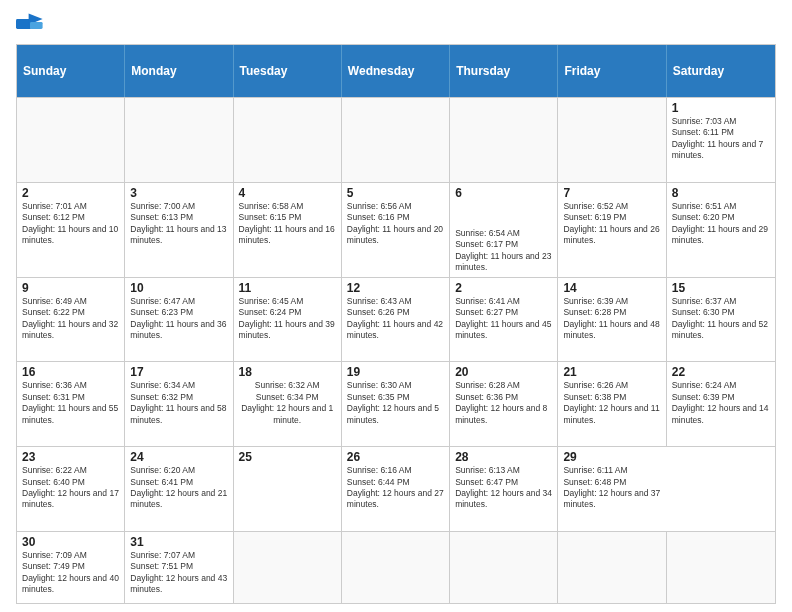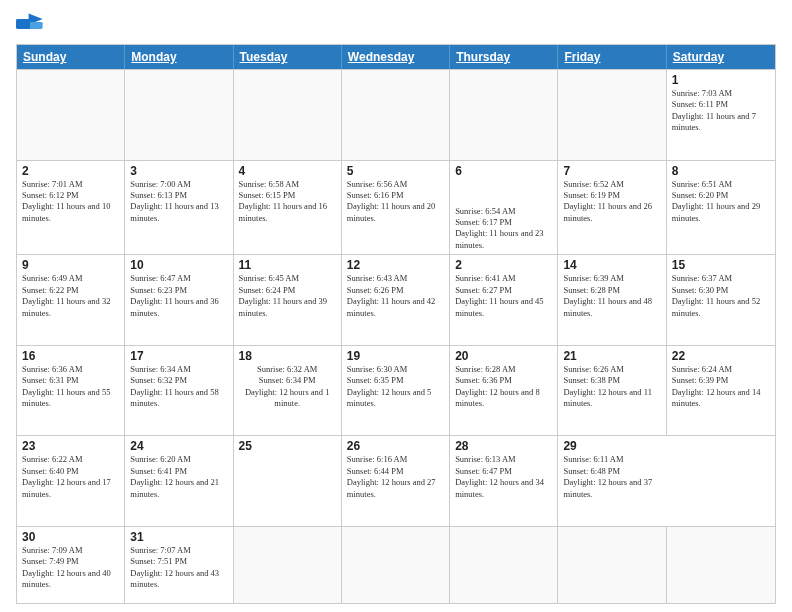--- a/index.html
+++ b/index.html
@@ -55,24 +55,23 @@
     }
     .cal-header {
       display: grid;
       grid-template-columns: repeat(7, 1fr);
       background: #2a7abf;
     }
     .cal-header-cell {
       color: #fff;
       font-size: 12px;
       font-weight: bold;
-      padding: 5px 6px;
+      padding: 19px 6px;
       border-right: 1px solid #5499cc;
       text-align: left;
-      text-decoration: underline;
     }
     .cal-header-cell:last-child { border-right: none; }
     .cal-body {
       flex: 1;
       display: flex;
       flex-direction: column;
     }
     .cal-row {
       display: grid;
       grid-template-columns: repeat(7, 1fr);
@@ -94,21 +93,20 @@
       font-size: 12px;
       font-weight: bold;
       color: #222;
       display: block;
       margin-bottom: 1px;
     }
     .day-info {
       font-size: 8.5px;
       color: #333;
       line-height: 1.35;
-      font-family: Liberation Serif, serif;
     }
     .last-row {
       flex: 0.85;
     }
   </style>
 </head>
 <body>
 
 <div class="page">
   <div class="header">

